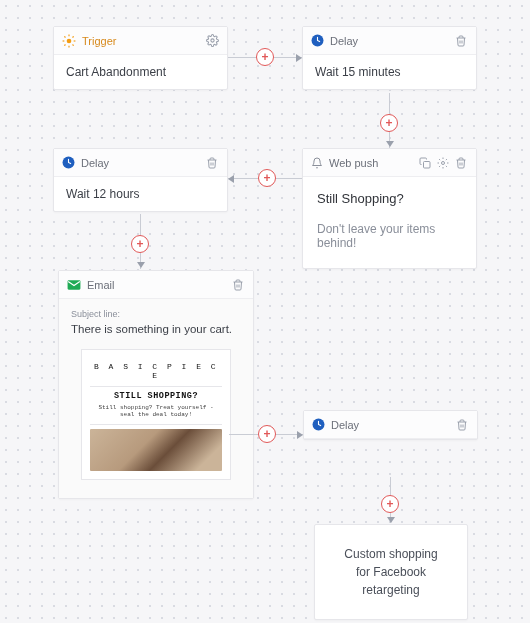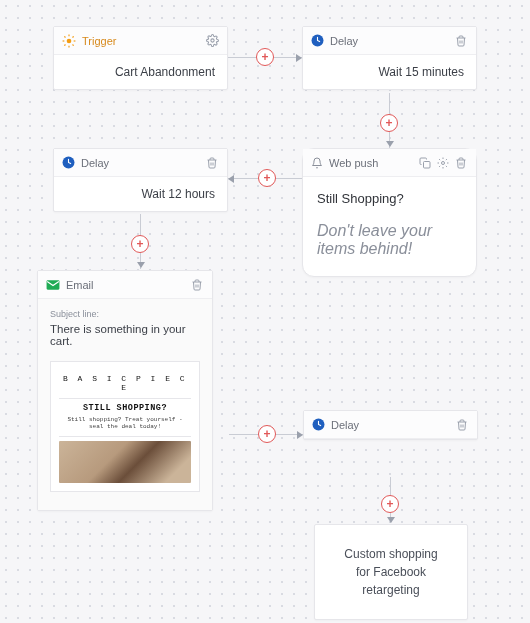--- a/index.html
+++ b/index.html
@@ -32,21 +32,21 @@
   .card-header .label {
     font-size: 11px;
     color: #6b6f79;
     margin-left: 6px;
     flex: 1;
   }
   .card-body {
     padding: 10px 12px;
     font-size: 12px;
     color: #3b3f47;
-    text-align: right;
+    text-align: left;
   }
   .icon-slot { display: inline-flex; }
   .hdr-btn {
     width: 14px; height: 14px;
     display: inline-flex; align-items: center; justify-content: center;
     color: #9aa0ac;
     margin-left: 4px;
   }
   .plus-node {
     position: absolute;
@@ -71,21 +71,21 @@
     position: absolute;
     width: 0; height: 0;
     z-index: 2;
   }
   .arrow.right { border-top: 4px solid transparent; border-bottom: 4px solid transparent; border-left: 6px solid #9aa0ac; }
   .arrow.left  { border-top: 4px solid transparent; border-bottom: 4px solid transparent; border-right: 6px solid #9aa0ac; }
   .arrow.down  { border-left: 4px solid transparent; border-right: 4px solid transparent; border-top: 6px solid #9aa0ac; }
   
   .wp-body { text-align: left; padding: 14px 14px 18px; }
   .wp-title { font-size: 13px; color: #303339; margin-bottom: 16px; }
-  .wp-sub { font-size: 16px; color: #8a8f9a; font-style: italic; }
+  .wp-sub { font-size: 12px; color: #8a8f9a; }
   
   .em-body { text-align: left; padding: 10px 12px 18px; background:#fafafa;}
   .em-subj-label { font-size: 9px; color: #8a8f9a; margin-bottom: 4px; }
   .em-subj { font-size: 11.5px; color: #3b3f47; margin-bottom: 14px; }
   .em-preview {
     background: #fff;
     border: 1px solid #e6e6ea;
     padding: 8px;
     width: 150px;
     margin: 0 auto;
@@ -196,21 +196,21 @@
           <polyline points="3 6 5 6 21 6"></polyline>
           <path d="M19 6l-1 14a2 2 0 0 1-2 2H8a2 2 0 0 1-2-2L5 6"></path>
           <path d="M10 11v6M14 11v6"></path>
           <path d="M8 6V4a2 2 0 0 1 2-2h4a2 2 0 0 1 2 2v2"></path>
         </svg>
     </span>
   </div>
   <div class="card-body">Wait 12 hours</div>
 </div>
 
-<div class="card" style="left:302px; top:148px; width:175px;border-radius:12px;">
+<div class="card" style="left:302px; top:148px; width:175px;">
   <div class="card-header">
     <span class="icon-slot">
       <svg width="12" height="12" viewBox="0 0 24 24" fill="none" stroke="#8a8f9a" stroke-width="2">
           <path d="M18 8a6 6 0 0 0-12 0c0 7-3 9-3 9h18s-3-2-3-9"></path>
           <path d="M13.7 21a2 2 0 0 1-3.4 0"></path>
         </svg>
     </span>
     <span class="label">Web push</span>
     <span class="hdr-btn">
       <svg width="12" height="12" viewBox="0 0 24 24" fill="none" stroke="currentColor" stroke-width="2">
@@ -232,21 +232,21 @@
           <path d="M8 6V4a2 2 0 0 1 2-2h4a2 2 0 0 1 2 2v2"></path>
         </svg>
     </span>
   </div>
   <div class="wp-body">
     <div class="wp-title">Still Shopping?</div>
     <div class="wp-sub">Don't leave your items behind!</div>
   </div>
 </div>
 
-<div class="card" style="left:37px; top:270px; width:176px;">
+<div class="card" style="left:58px; top:270px; width:196px;">
   <div class="card-header">
     <span class="icon-slot">
       <svg width="14" height="12" viewBox="0 0 24 18">
           <rect x="1" y="1" width="22" height="16" rx="2" fill="#1fab55"></rect>
           <path d="M2 3l10 7L22 3" stroke="#fff" stroke-width="2" fill="none"></path>
         </svg>
     </span>
     <span class="label">Email</span>
     <span class="hdr-btn">
       <svg width="12" height="12" viewBox="0 0 24 24" fill="none" stroke="currentColor" stroke-width="2">

